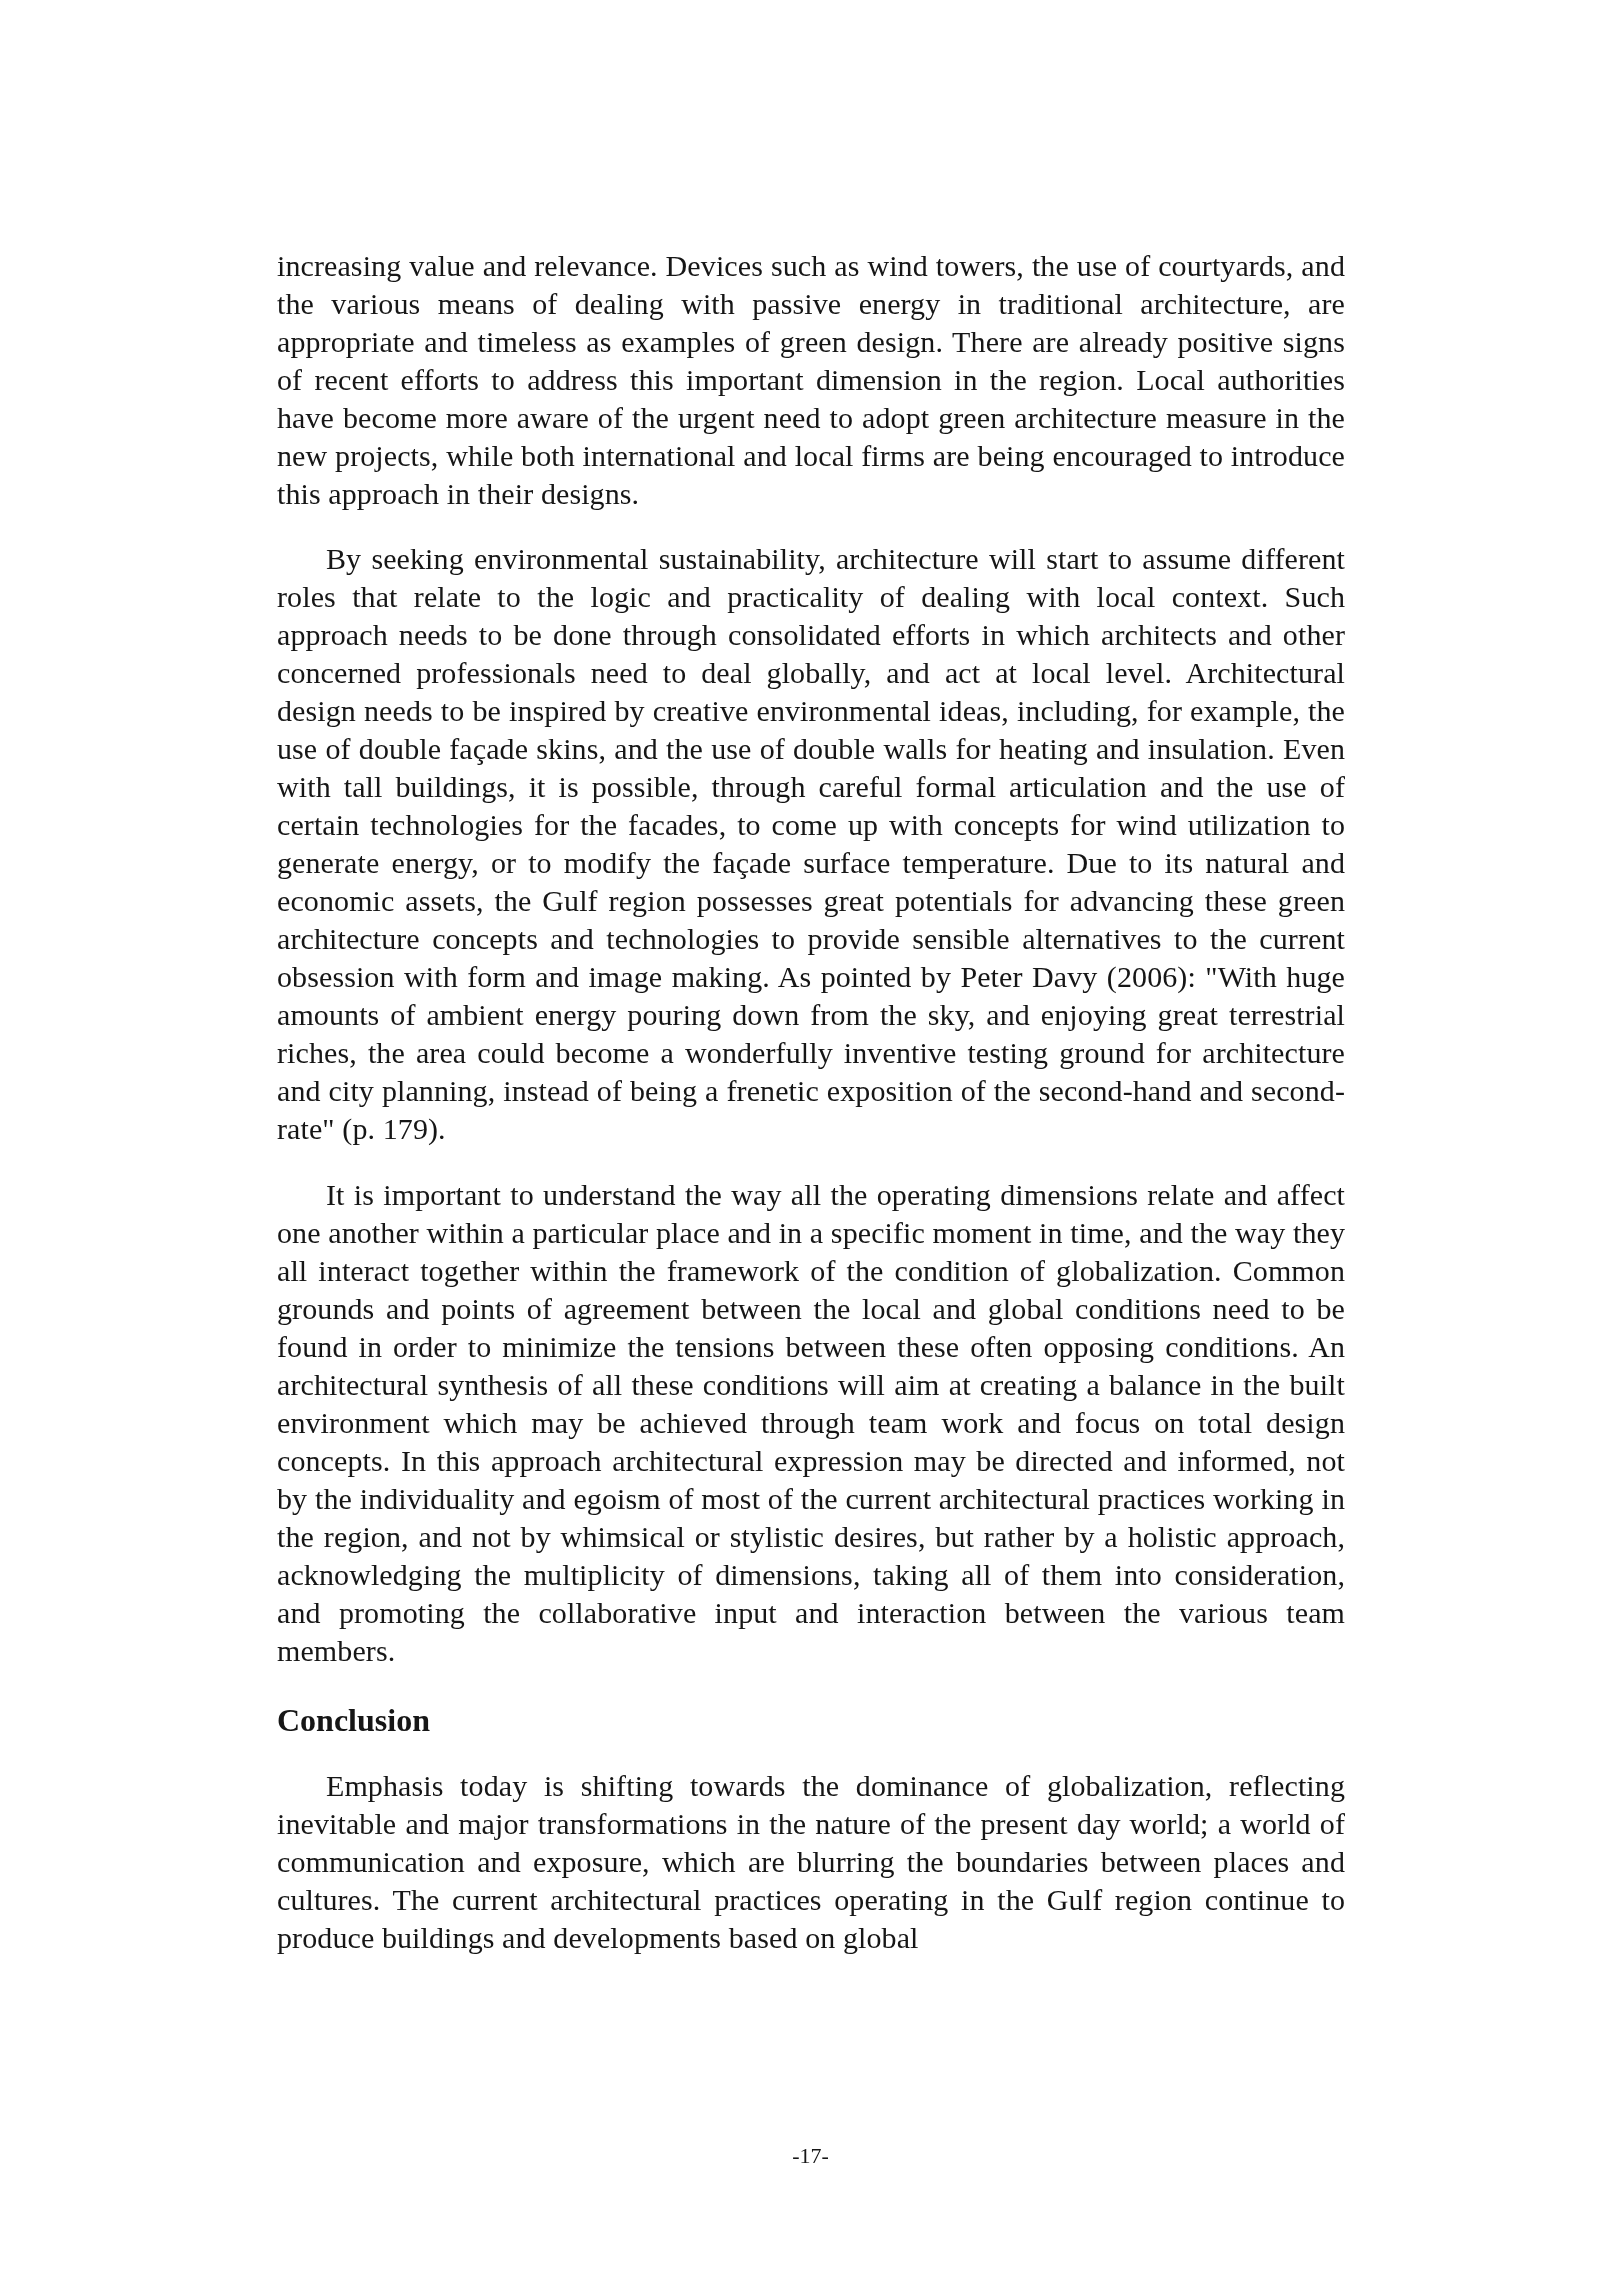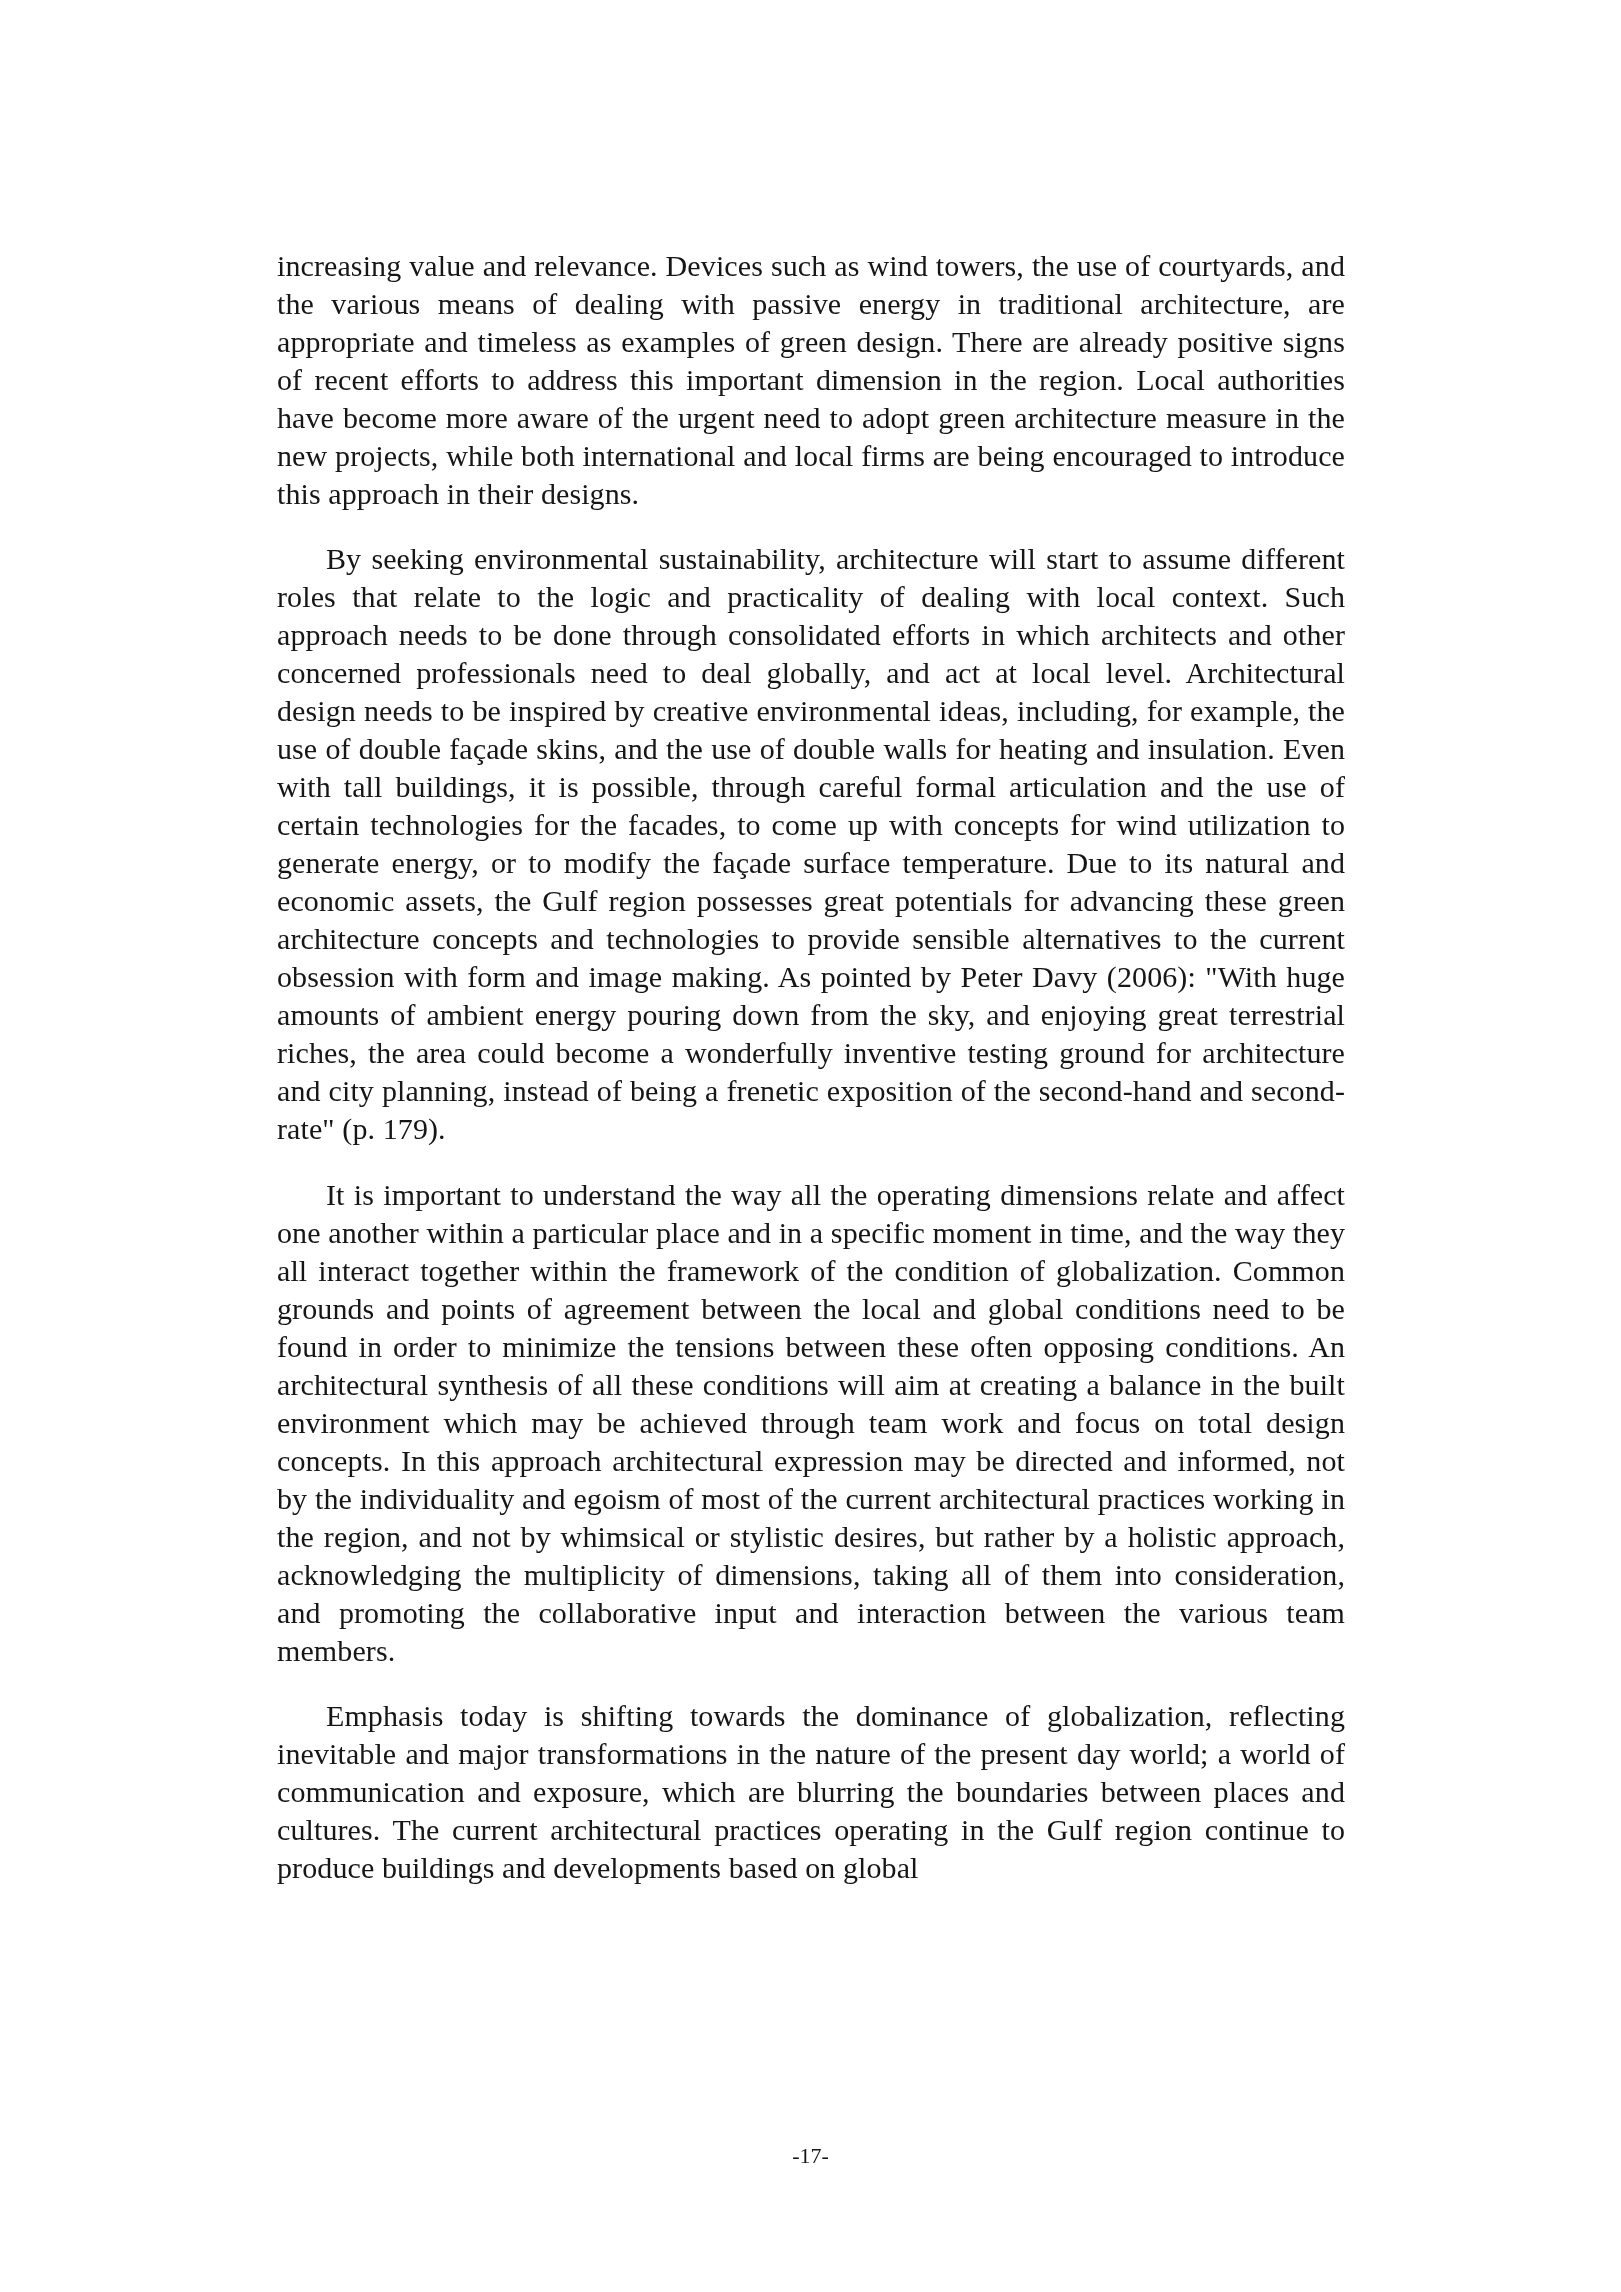--- a/index.html
+++ b/index.html
@@ -53,17 +53,18 @@
   }
 </style>
 </head>
 <body>
 
 <div class="page">
   <main class="text-block">
     <p class="para">increasing value and relevance. Devices such as wind towers, the use of courtyards, and the various means of dealing with passive energy in traditional architecture, are appropriate and timeless as examples of green design. There are already  positive signs of recent efforts to address this important dimension in the region. Local authorities have become more aware of the urgent need to adopt green architecture measure in the new projects, while both international and local firms are being encouraged to introduce this approach in their designs.</p>
     <p class="para indent">By seeking environmental sustainability, architecture will start to assume different roles that relate to the logic and practicality of dealing with local context. Such approach needs to be done through consolidated efforts in which architects and other concerned professionals need to deal globally, and act at local level. Architectural design needs to be inspired by creative environmental ideas, including, for example, the use of double façade skins, and the use of double walls for heating and insulation. Even with tall buildings, it is possible, through careful formal articulation and the use of certain technologies for the facades, to come up with concepts for wind utilization to generate energy, or to modify the façade surface temperature. Due to its natural and economic assets, the Gulf region possesses great potentials for advancing these green architecture concepts and technologies to provide sensible alternatives to the current obsession with form and image making. As pointed by Peter Davy (2006): "With huge amounts of ambient energy pouring down from the sky, and enjoying great terrestrial riches, the area could become a wonderfully inventive testing ground for architecture and city planning, instead of being a frenetic exposition of the second-hand and second-rate" (p. 179).</p>
     <p class="para indent">It is important to understand the way all the operating dimensions relate and affect one another within a particular place and in a specific moment in time, and the way they all interact together within the framework of the condition of globalization. Common grounds and points of agreement between the local and global conditions need to be found in order to minimize the tensions between these often opposing conditions. An architectural synthesis of all these conditions will aim at creating a balance in the built environment which may be achieved through team work and focus on total design concepts. In this approach architectural expression may be directed and informed, not by the individuality and egoism of most of the current architectural practices working in the region, and not by whimsical or stylistic desires, but rather by a holistic approach, acknowledging the multiplicity of dimensions, taking all of them into consideration, and promoting the collaborative input and interaction between the various team members.</p>
+    <h2 class="heading">Conclusion</h2>
     <p class="para indent">Emphasis today is shifting towards the dominance of globalization, reflecting inevitable and major transformations in the nature of the present day world; a world of communication and exposure, which are blurring the boundaries between places and cultures. The current architectural practices operating in the Gulf region continue to produce buildings and developments based on global</p>
   </main>
   <footer class="page-number">-17-</footer>
 </div>
 
 
 </body></html>

